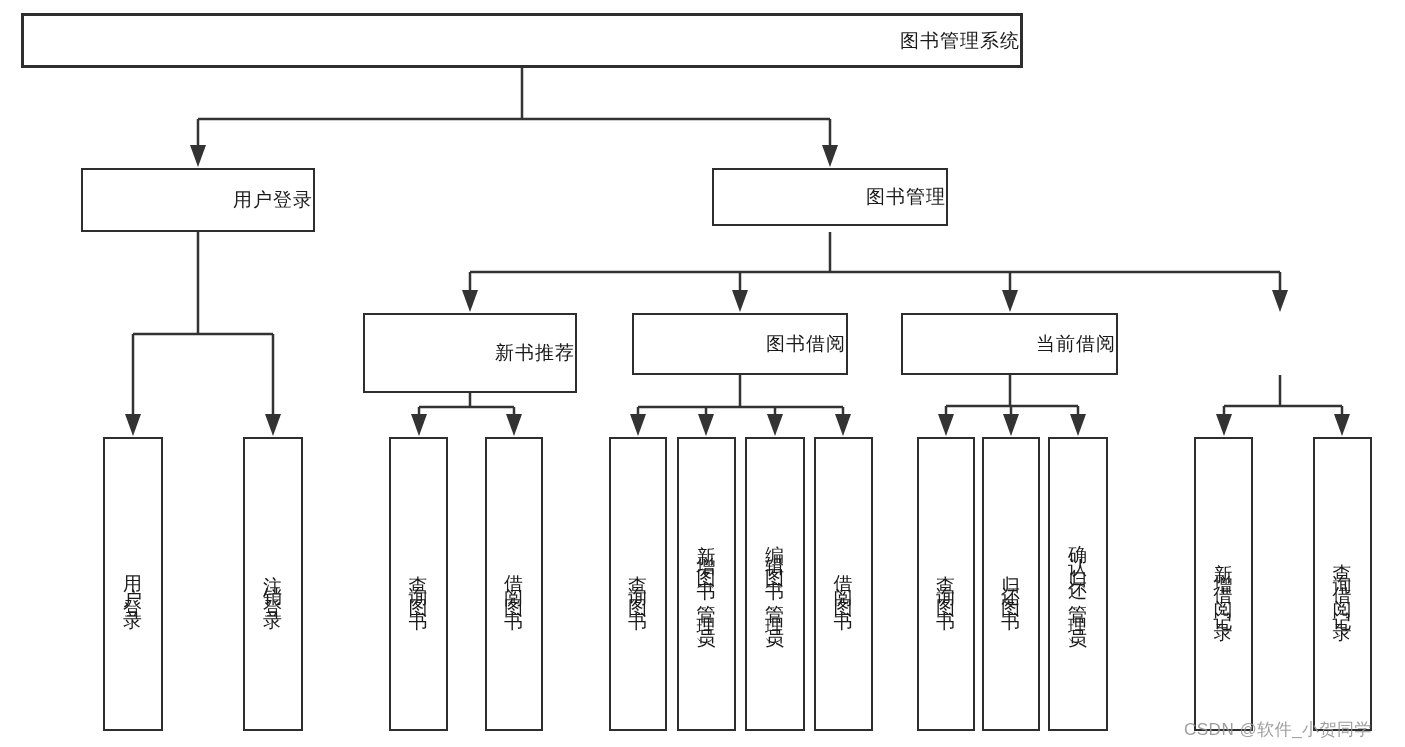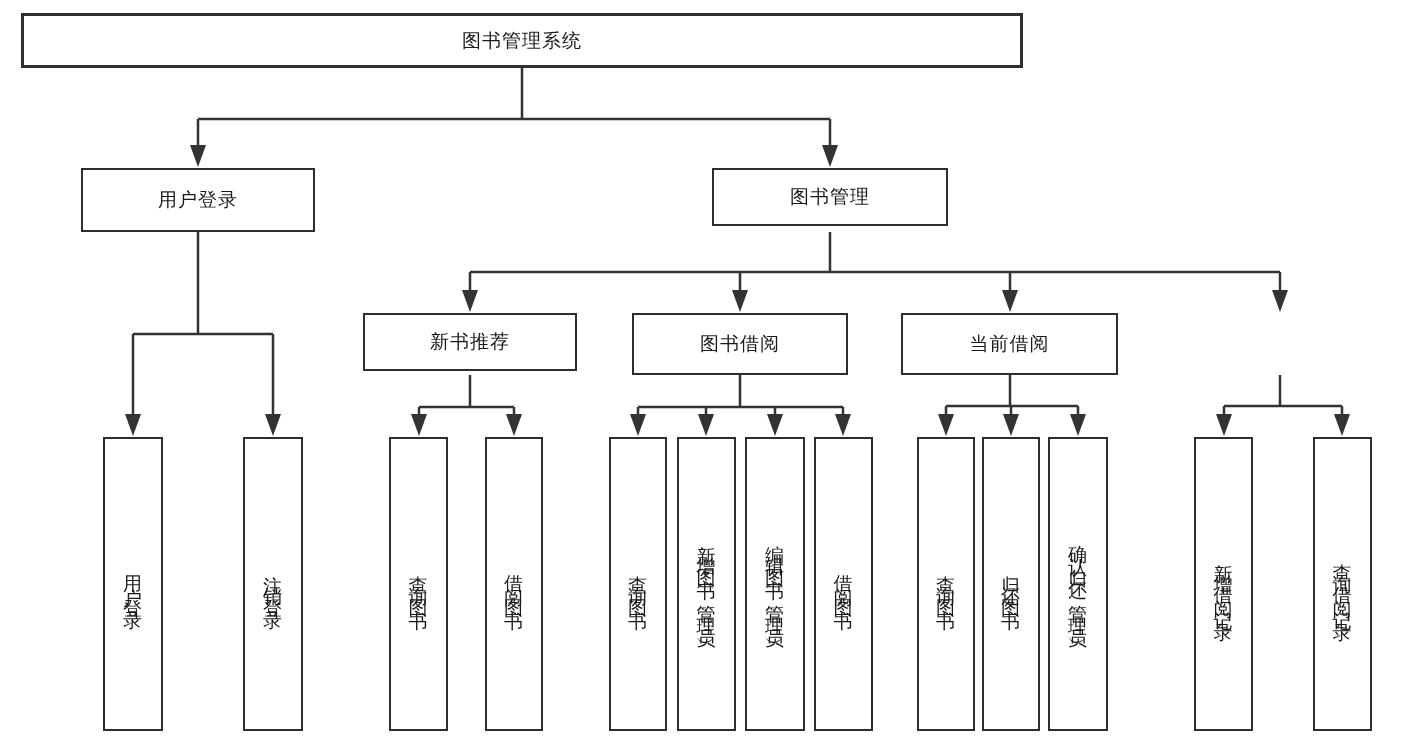--- a/index.html
+++ b/index.html
@@ -16,33 +16,33 @@
     left: 0; top: 0;
     width: 1405px; height: 747px;
     z-index: 0;
   }
   .node {
     position: absolute;
     background: #ffffff;
     border: 2px solid #2e2e2e;
     display: flex;
     align-items: center;
-    justify-content: center;
+    justify-content: flex-end;
     font-size: 19px;
     color: #1a1a1a;
     z-index: 1;
     box-sizing: border-box;
     letter-spacing: 1px;
   }
   .node.root { border-width: 3px; }
   
   .n-root   { left: 21px;  top: 13px;  width: 1002px; height: 55px; }
   .n-ulogin { left: 81px;  top: 168px; width: 234px;  height: 64px; }
   .n-bmgmt  { left: 712px; top: 168px; width: 236px;  height: 58px; }
-  .n-newbk  { left: 363px; top: 313px; width: 214px;  height: 58px; }
+  .n-newbk  { left: 363px; top: 313px; width: 214px;  height: 80px; }
   .n-borrow { left: 632px; top: 313px; width: 216px;  height: 62px; }
   .n-curr   { left: 901px; top: 313px; width: 217px;  height: 62px; }
   .n-rec    { left: 1170px;top: 313px; width: 218px;  height: 62px; }
   
   .leaf {
     position: absolute;
     top: 437px;
     height: 294px;
     background: #ffffff;
     border: 2px solid #2e2e2e;
@@ -187,14 +187,15 @@
   <div class="leaf l-cbc">
     <span>确认归还（管理员）</span>
   </div>
   <div class="leaf l-rca">
     <span>新增借阅记录</span>
   </div>
   <div class="leaf l-rcq">
     <span>查询借阅记录</span>
   </div>
 
+  <div class="watermark">CSDN @软件_小贺同学</div>
 
 </div>
 
 </body></html>

